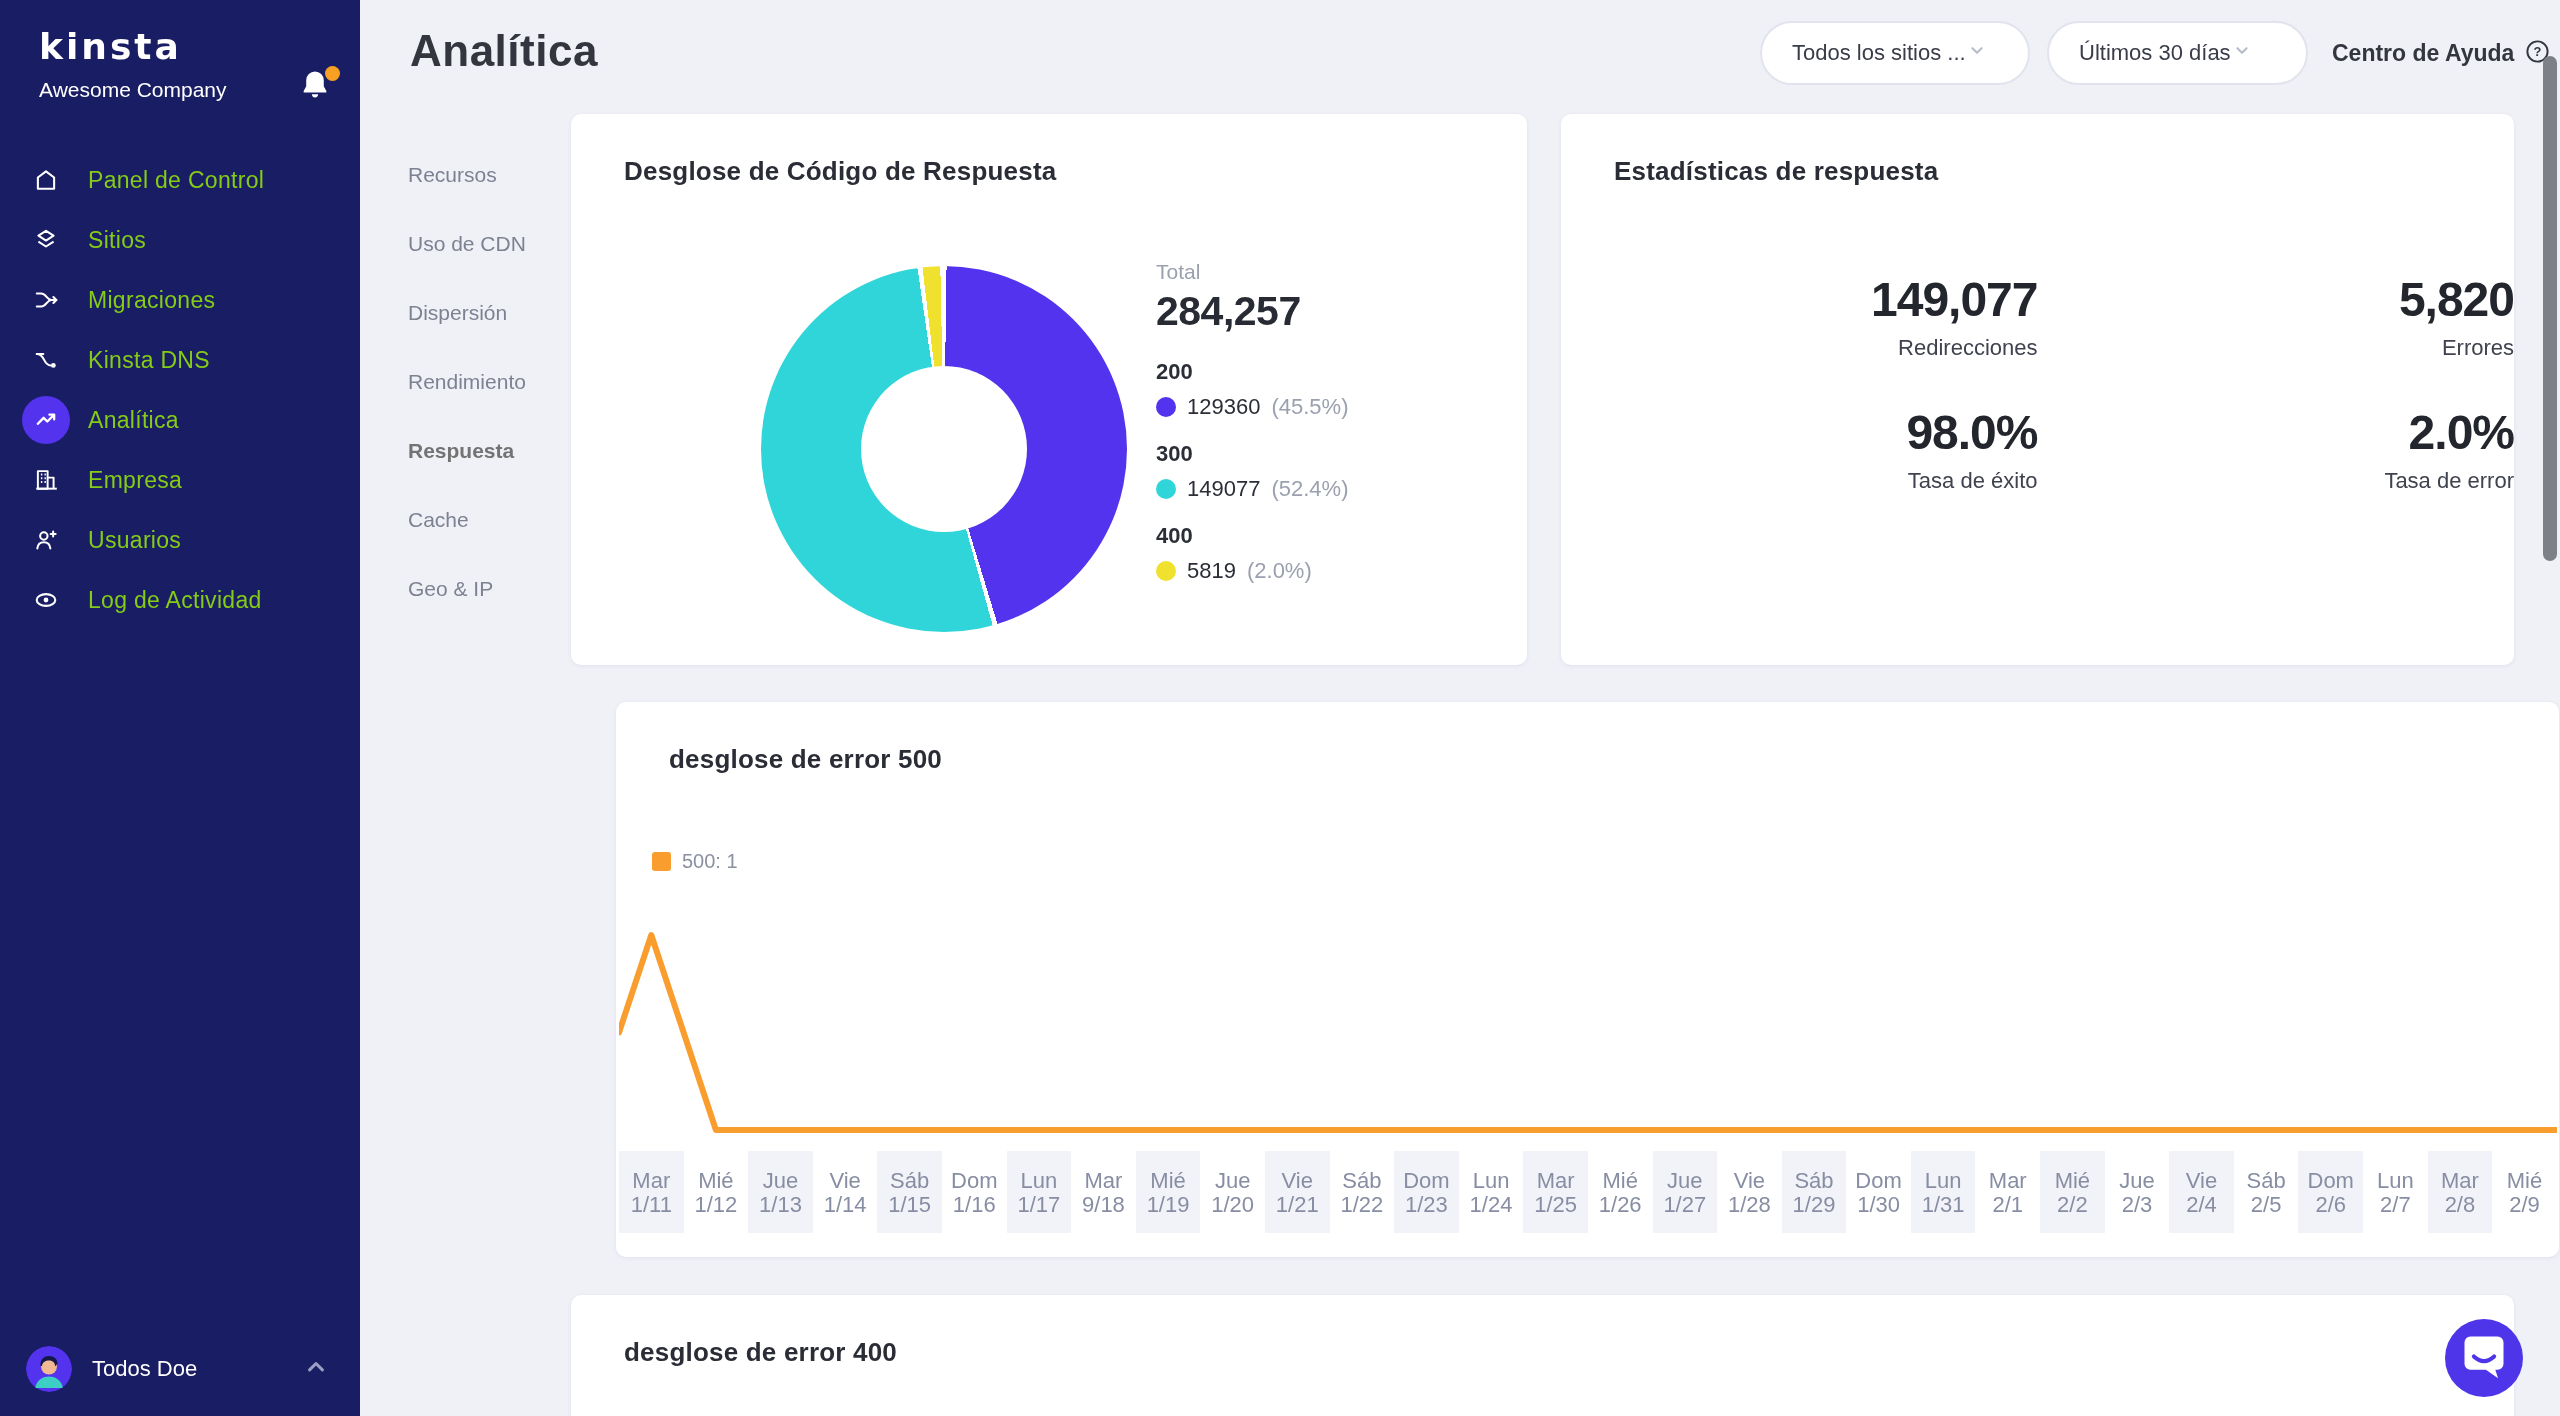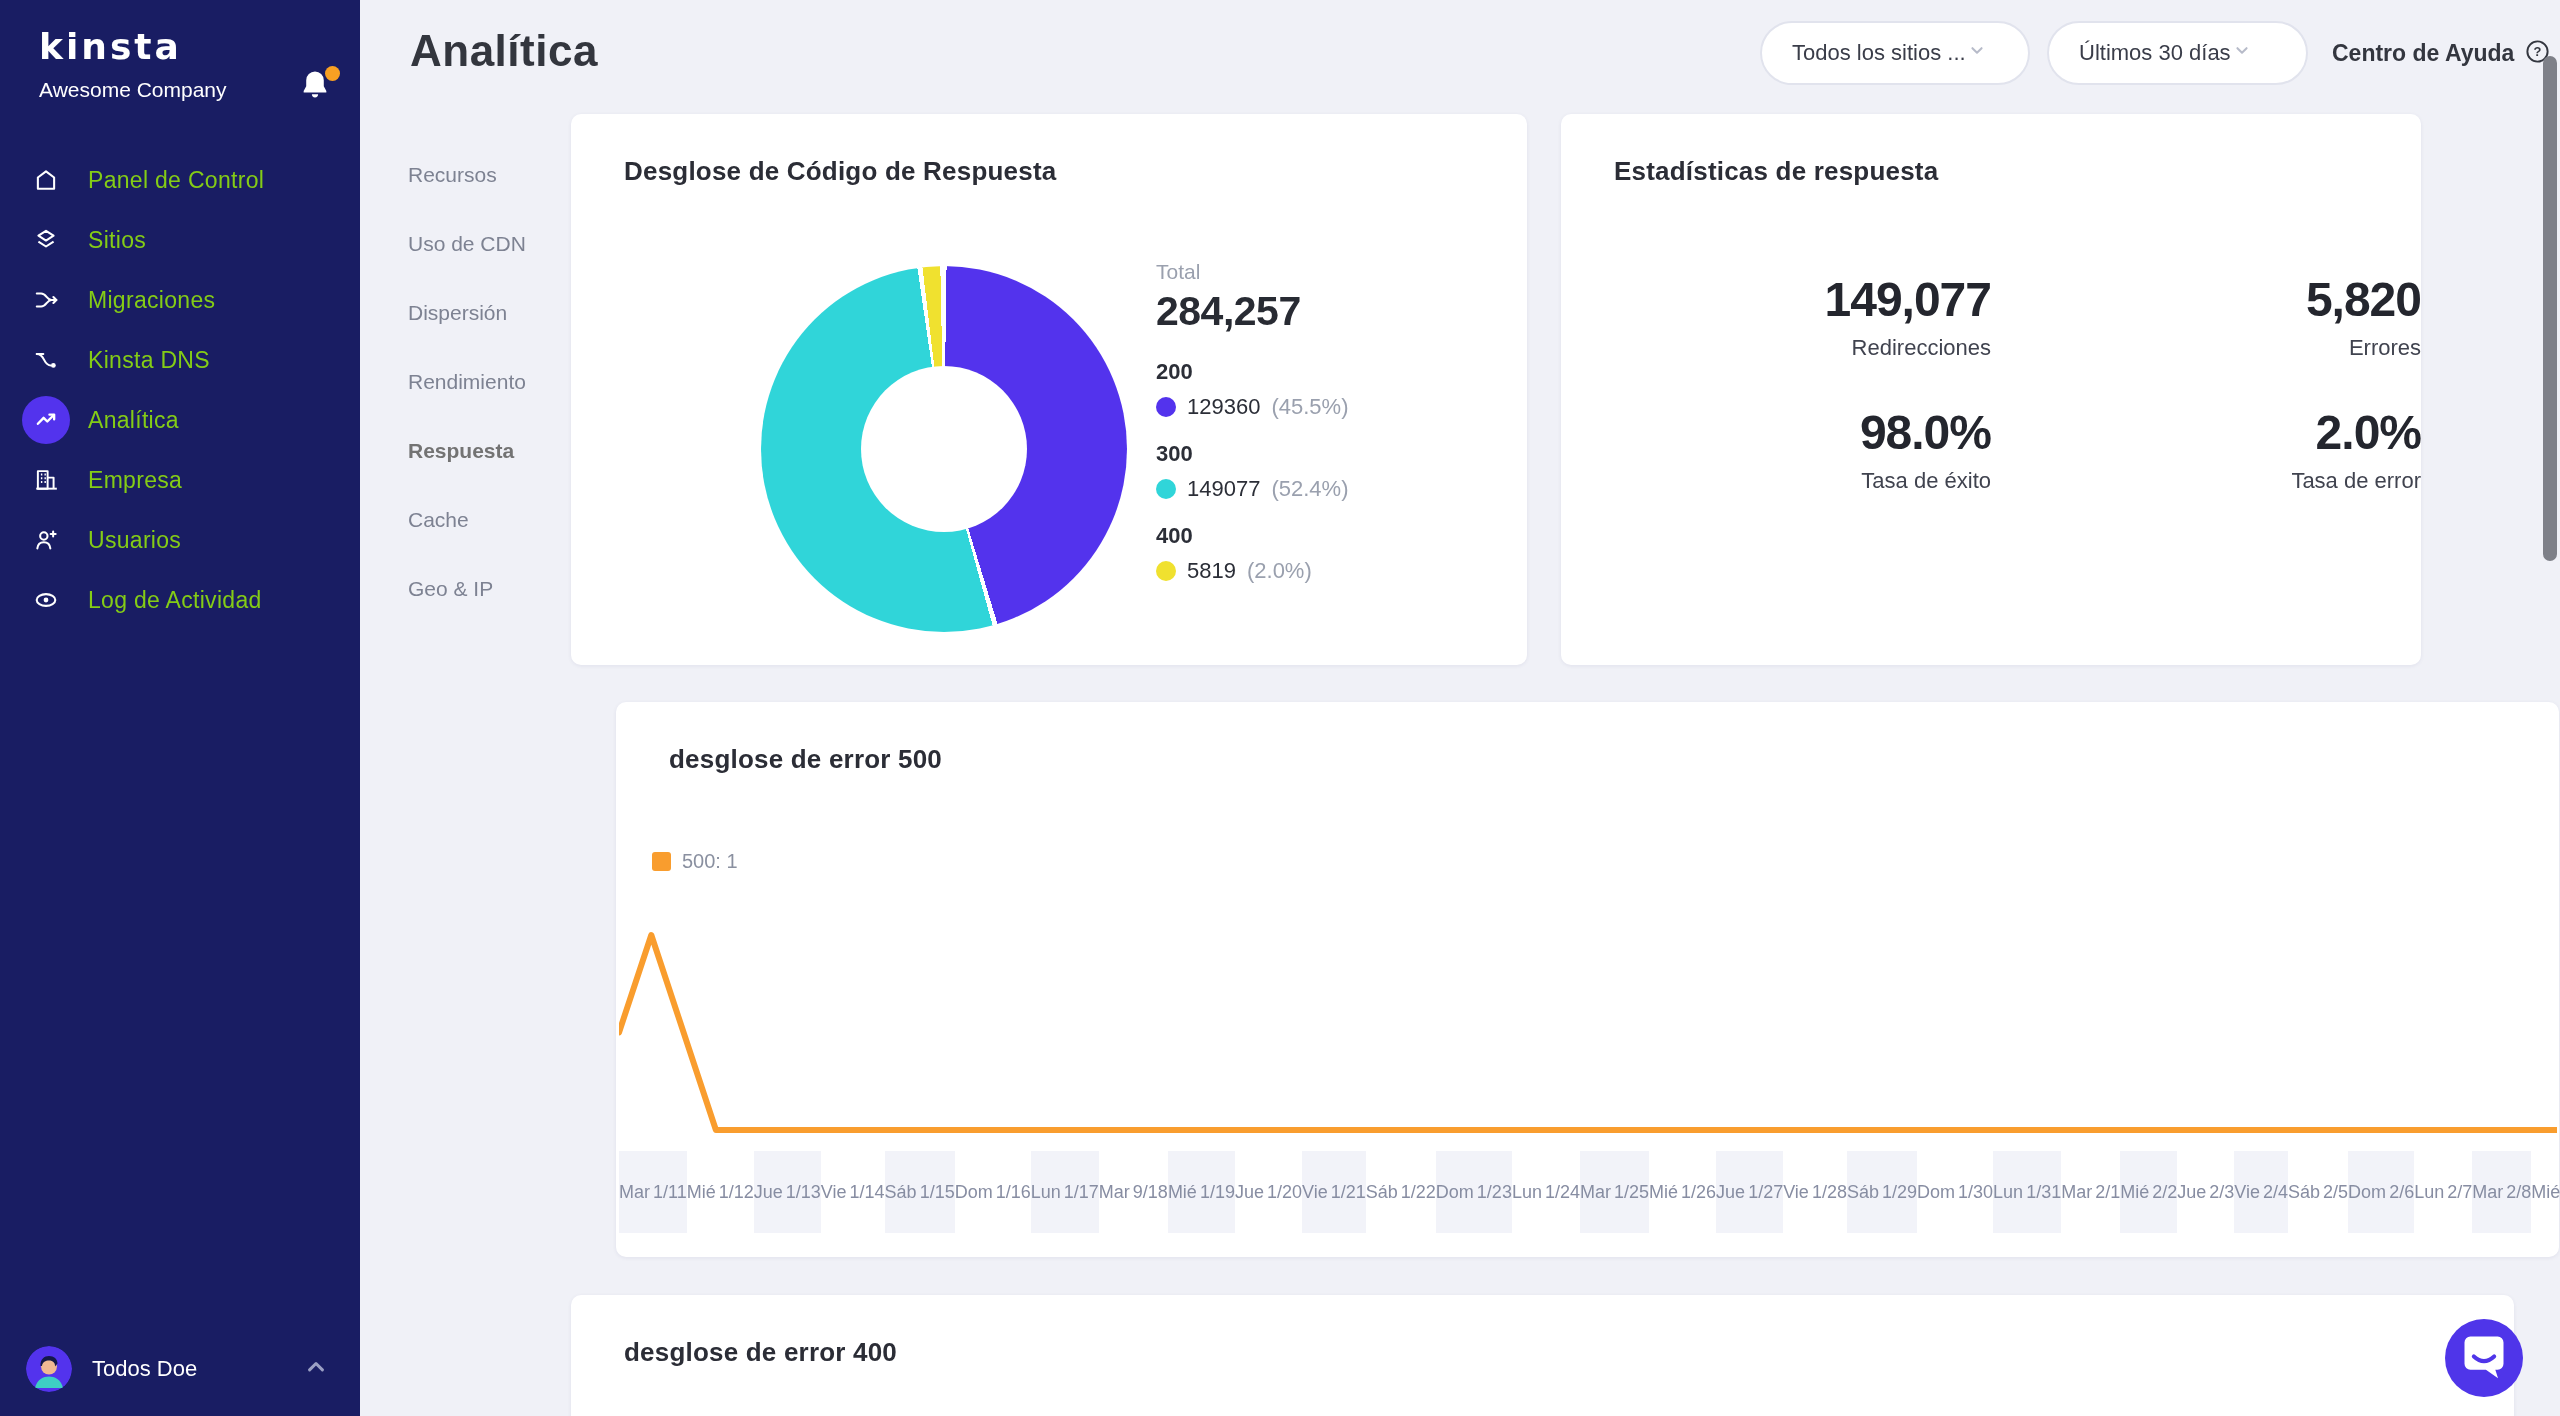--- a/index.html
+++ b/index.html
@@ -37,21 +37,21 @@
   
   .subnav { position:absolute; left:408px; top:140px; width:150px; }
   .subnav-item { height:69px; line-height:69px; font-size:21px; color:#7d8292; cursor:pointer; white-space:nowrap; }
   .subnav-item.active { color:#737373; font-weight:700; }
 
   
   .card { position:absolute; background:#fff; border-radius:10px; box-shadow:0 1px 4px rgba(25,29,99,0.07); }
   .card-title { position:absolute; left:53px; top:42px; font-size:26px; font-weight:700; color:#2b2d36; letter-spacing:0.2px; }
 
   .card-codes  { left:571px;  top:114px;  width:956px;  height:551px; }
-  .card-stats  { left:1561px; top:114px;  width:860px;  height:551px; }
+  .card-stats  { left:1561px; top:114px;  width:953px;  height:551px; }
   .card-500    { left:571px;  top:702px;  width:1943px; height:555px;margin-left:45px; }
   .card-400    { left:571px;  top:1295px; width:1943px; height:320px; }
 
   
   .donut { position:absolute; left:190px; top:152px; width:366px; height:366px; border-radius:50%; }
   .donut::after { content:""; position:absolute; left:100px; top:100px; width:166px; height:166px; border-radius:50%; background:#fff; }
   .donut-legend { position:absolute; left:585px; top:146px; width:330px; }
   .legend-total-label { font-size:21px; color:#9aa0ae; }
   .legend-total { font-size:41px; font-weight:700; color:#282b33; letter-spacing:-0.5px; margin:4px 0 24px; }
   .legend-group { margin-bottom:21px; }
@@ -66,21 +66,21 @@
   .stat { text-align:right; }
   .stat-value { font-size:48px; font-weight:700; color:#24262e; letter-spacing:-1px; line-height:52px; }
   .stat-label { font-size:22px; color:#40434f; margin-top:9px; }
 
   
   .series-legend { position:absolute; left:36px; top:148px; display:flex; align-items:center; gap:11px; }
   .series-swatch { width:19px; height:19px; border-radius:3px; }
   .series-label { font-size:20px; color:#8a90a0; }
   .line-plot { position:absolute; left:3px; top:212px; width:1938px; height:221px; }
   .x-axis { position:absolute; left:3px; top:449px; width:1938px; height:82px; display:flex; }
-  .axis-col { flex:1; display:flex; flex-direction:row; align-items:center; justify-content:center; gap:3px; font-size:18px; color:#878da2; line-height:21px; }
+  .axis-col { flex:1; display:flex; flex-direction:column; align-items:center; justify-content:center; gap:3px; font-size:22px; color:#878da2; line-height:21px; }
   .axis-col.shaded { background:#f2f3f9; }
 
   
   .intercom { position:absolute; left:2445px; top:1319px; width:78px; height:78px; cursor:pointer; }
 
   
   .scrollbar-thumb { position:absolute; right:3px; top:56px; width:14px; height:505px; background:#7e8088; border-radius:8px; cursor:grab; }
 </style>
 </head>
 <body>

